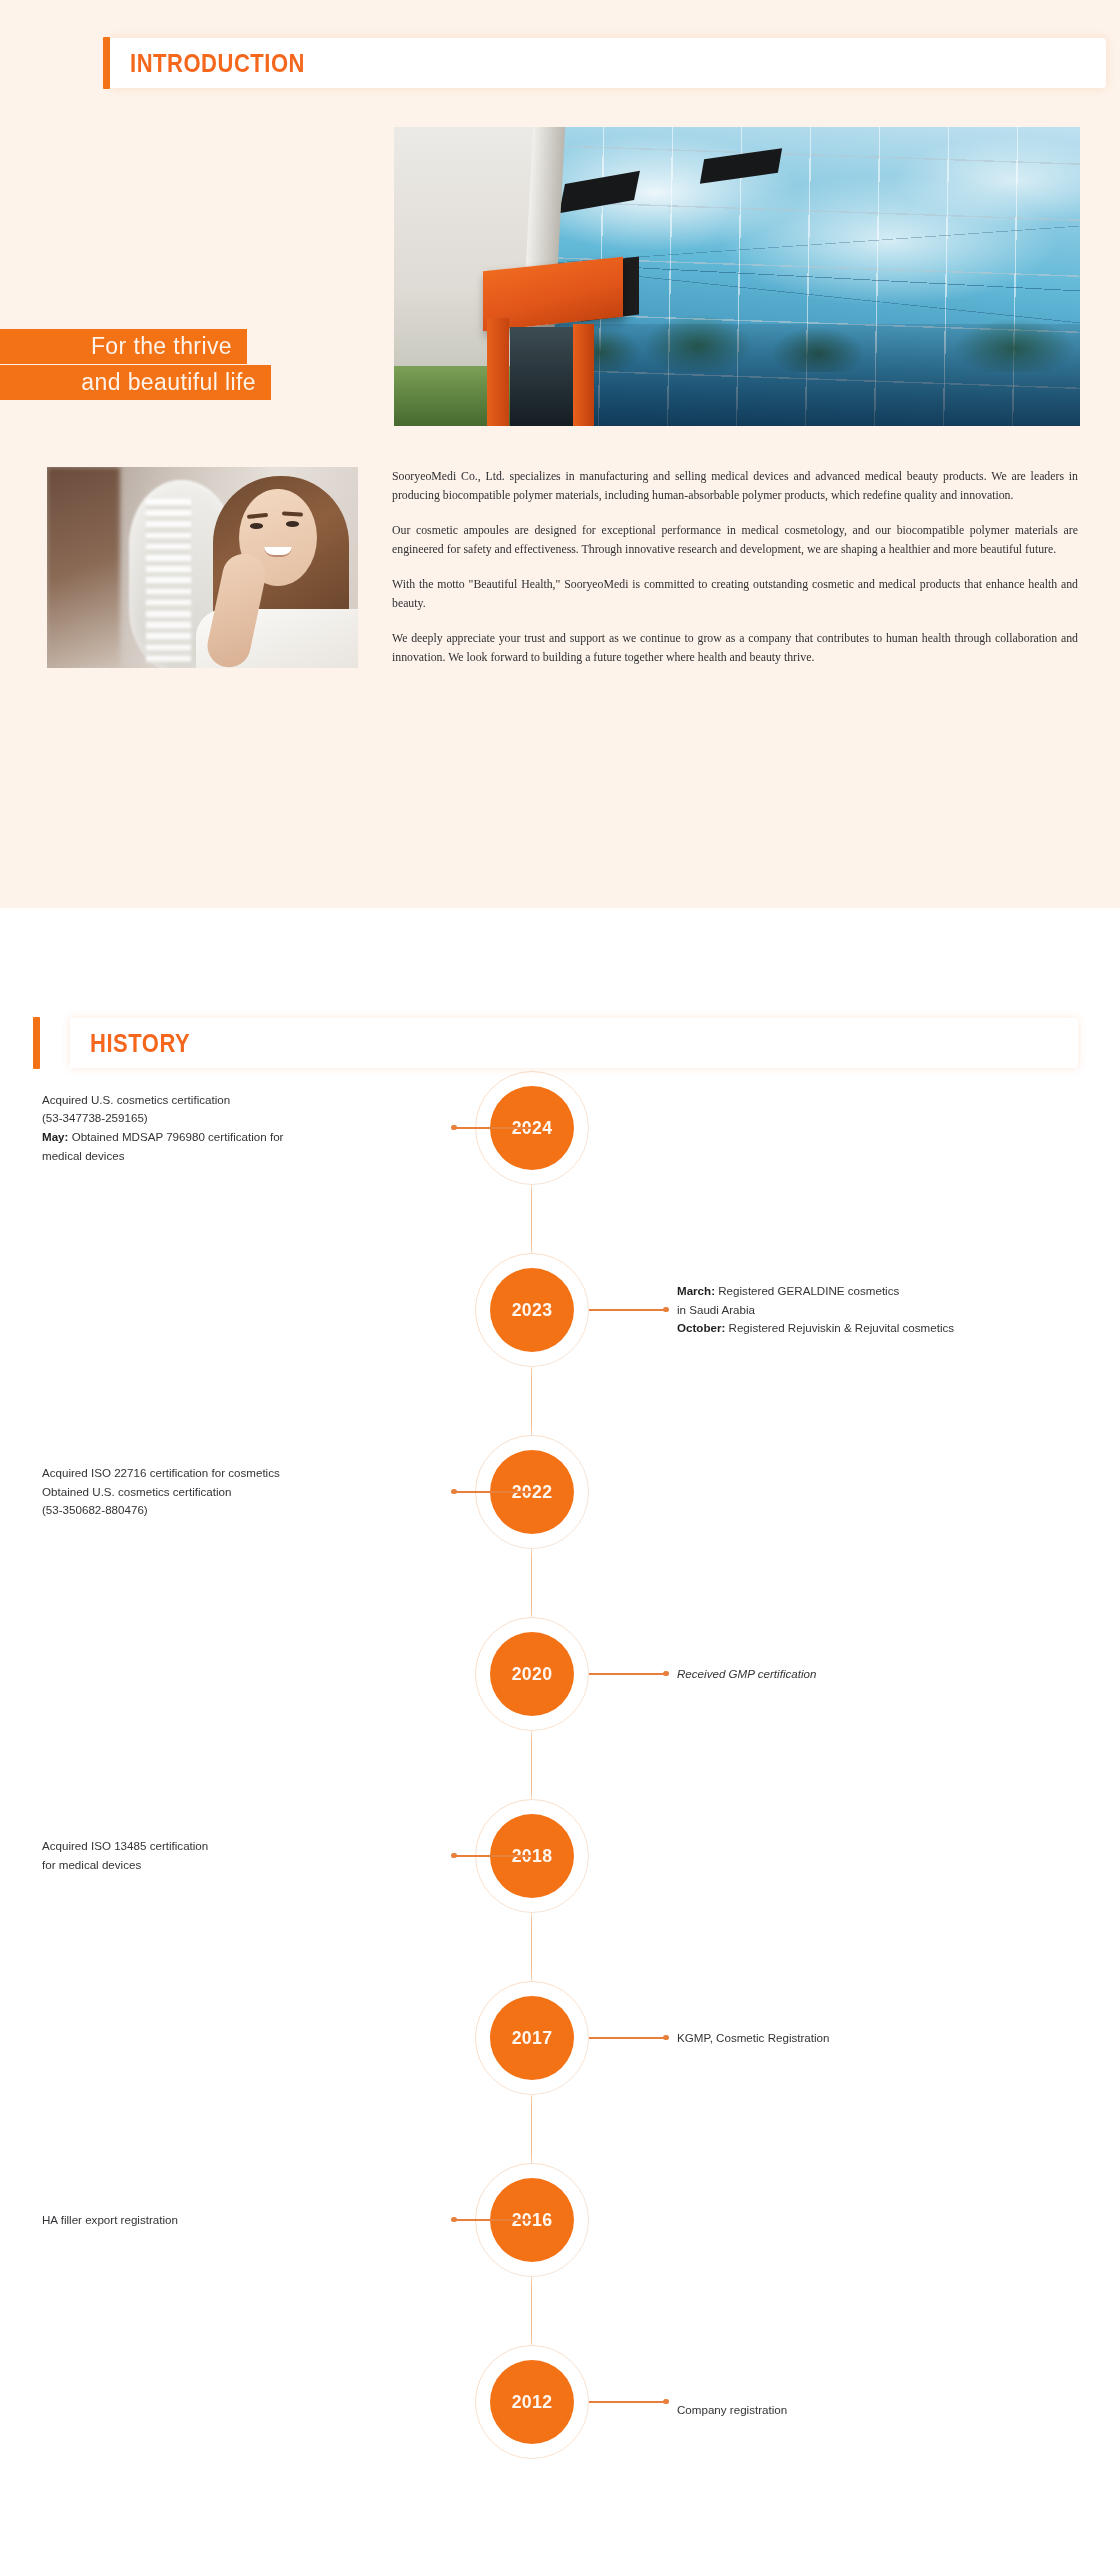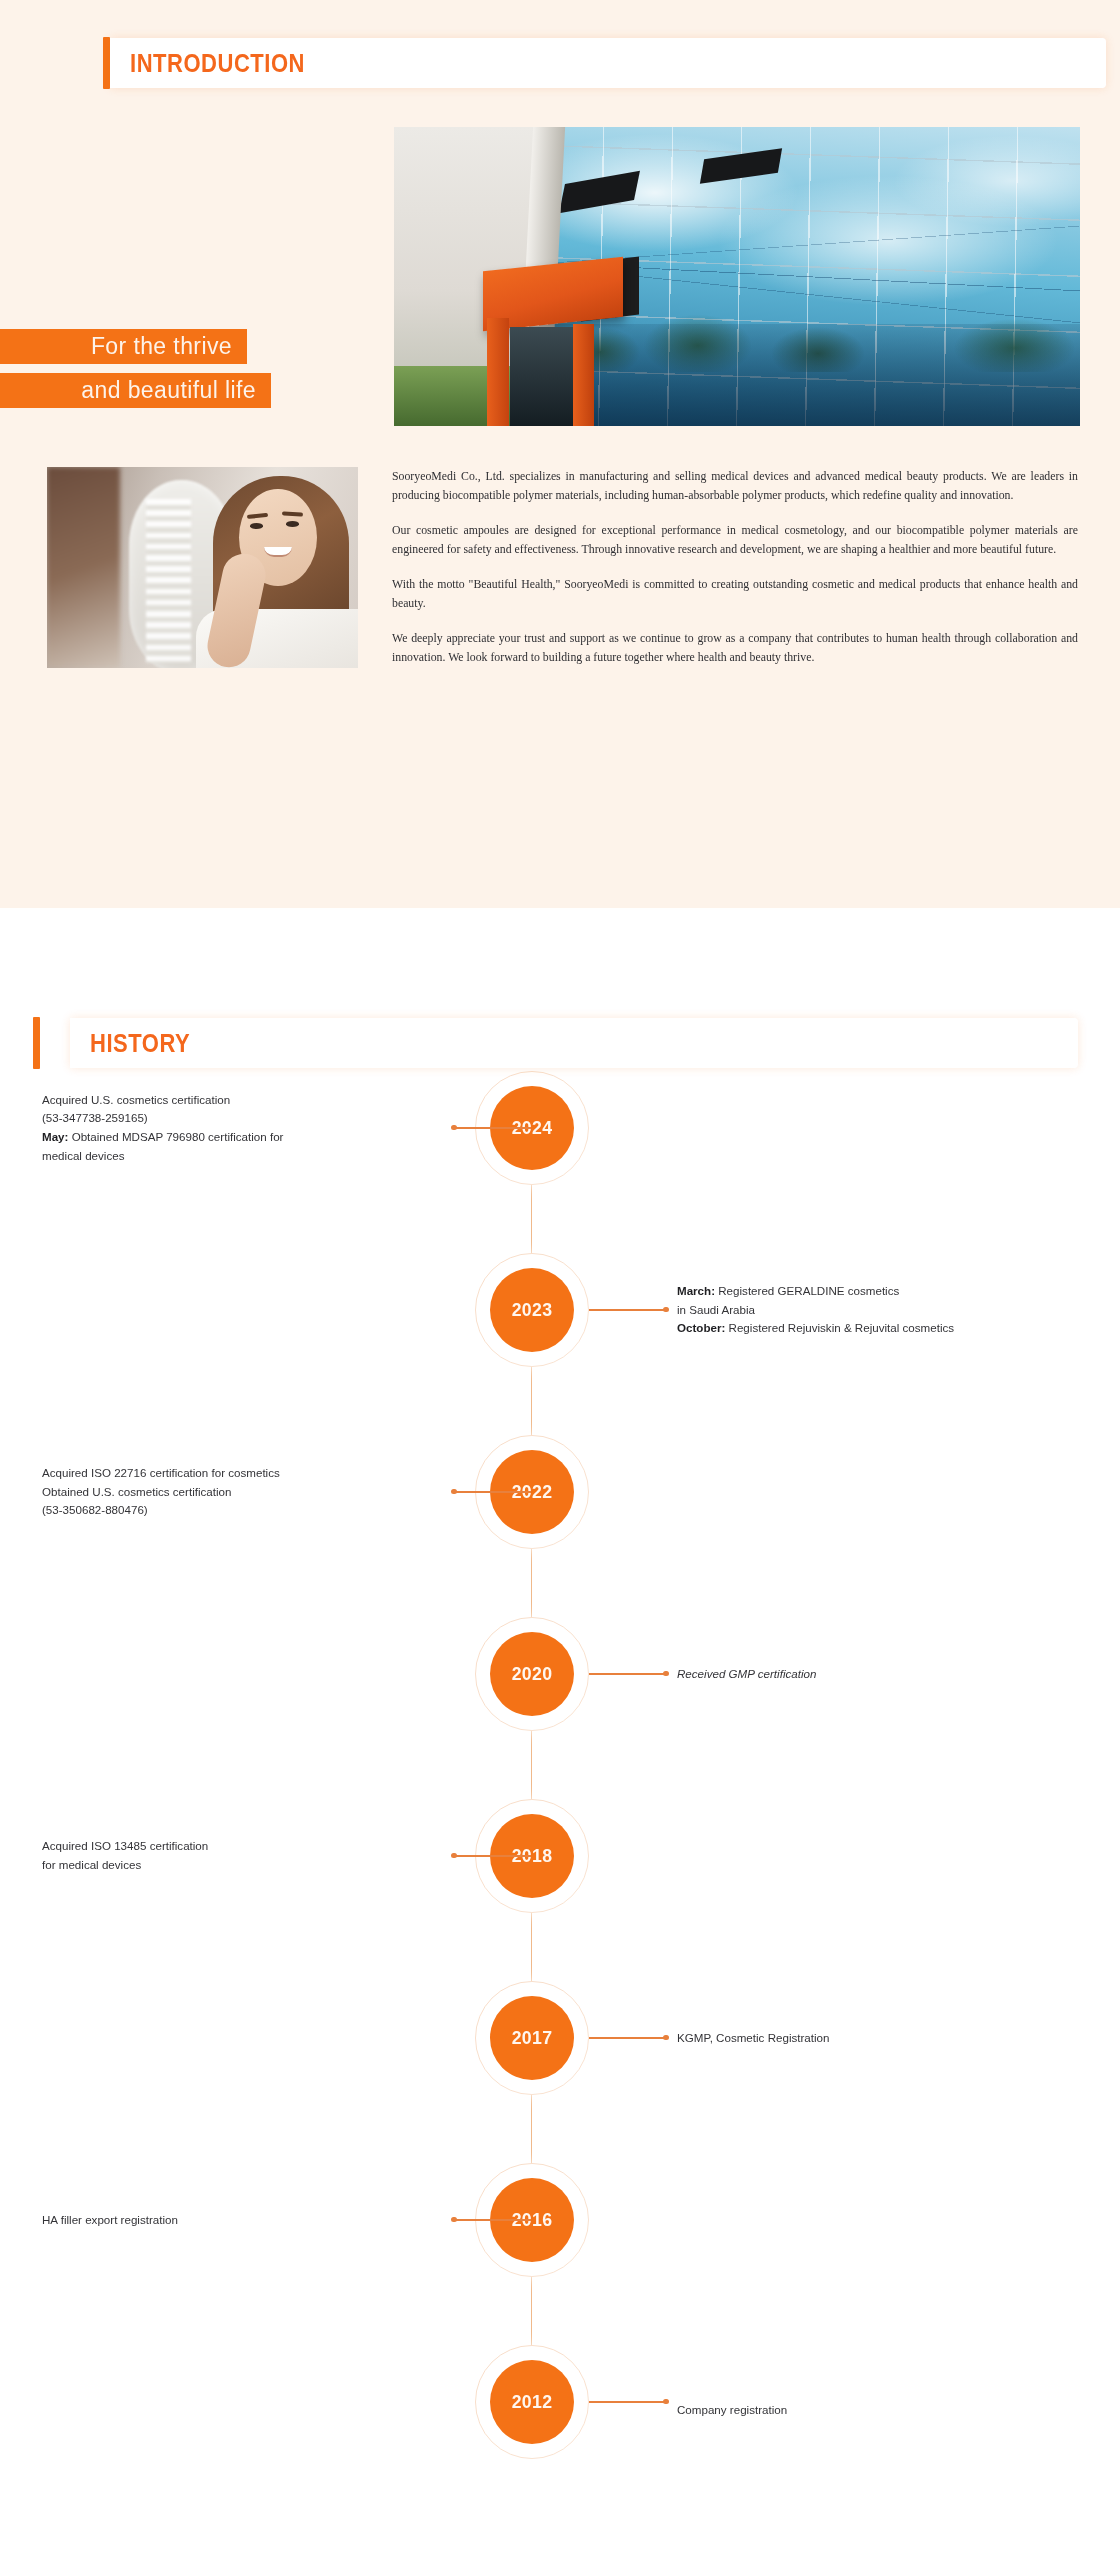--- a/index.html
+++ b/index.html
@@ -138,21 +138,21 @@
     background:#f47216;
     color:#fdf3ea;
     font-size:23px;
     font-weight:400;
     letter-spacing:0.4px;
     display:flex; align-items:center; justify-content:flex-end;
     padding-right:15px;
     font-family:"Liberation Sans", sans-serif;
   }
   #tag-1{ left:0; top:329px; width:247px; height:35px; }
-  #tag-2{ left:0; top:373px; width:271px; height:35px; }
+  #tag-2{ left:0; top:365px; width:271px; height:35px; }
 
   
   .woman-photo{
     position:absolute; left:47px; top:467px; width:311px; height:201px;
     overflow:hidden;
     background:linear-gradient(120deg,#c9bdb4 0%, #e3dbd4 45%, #cfc6c0 100%);
   }
   .wp-bg{
     position:absolute; inset:0;
     background:linear-gradient(110deg,#9d8d82 0%, #c9bfb7 30%, #e7e1db 60%, #d3cac3 100%);

